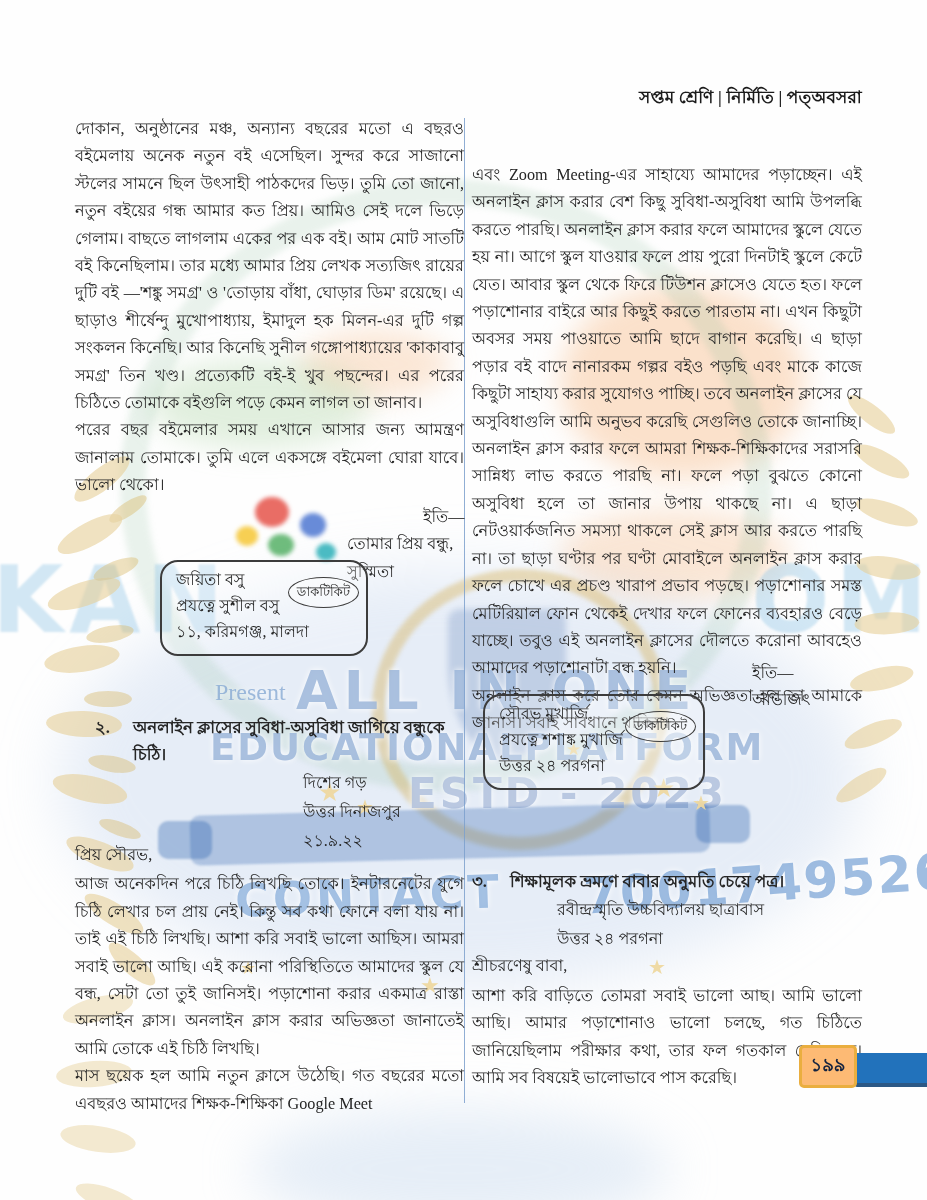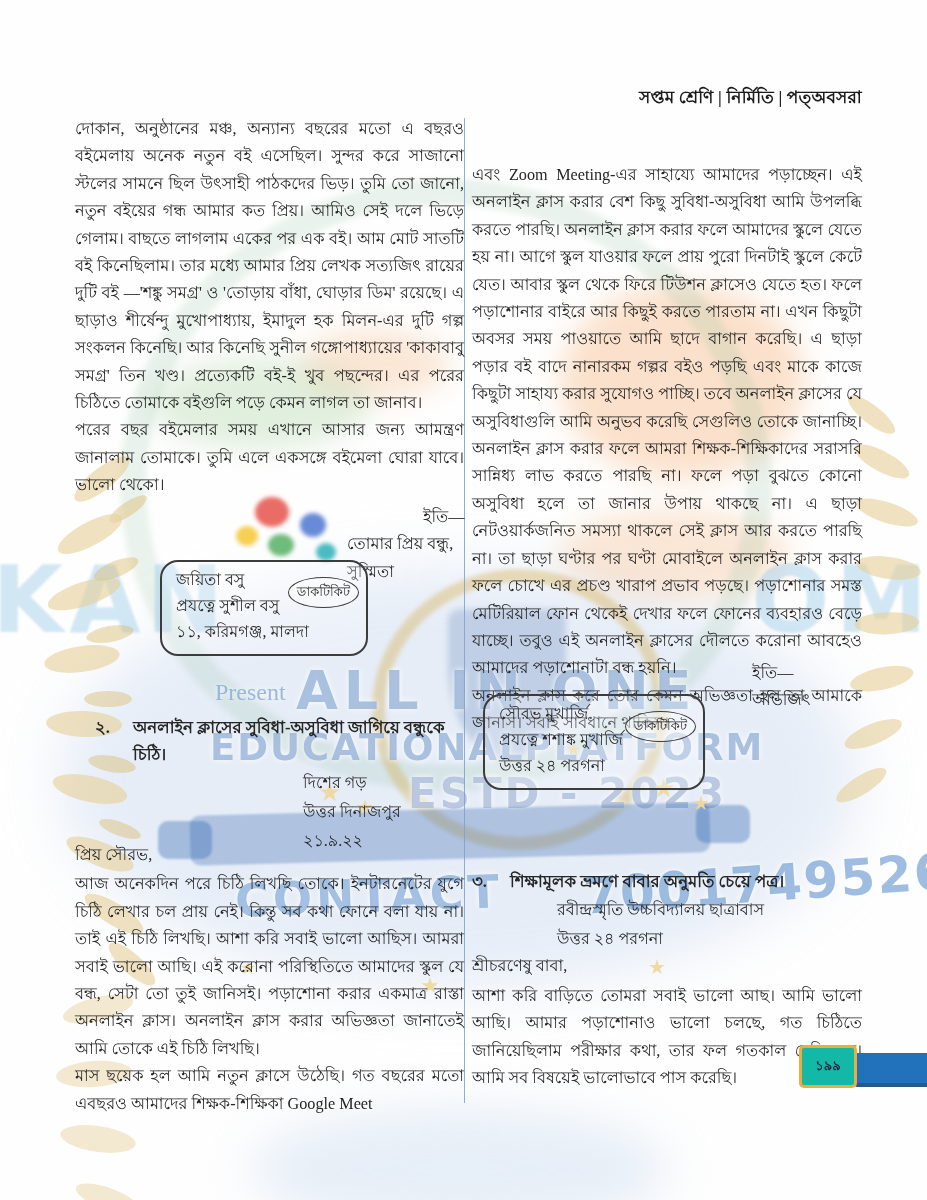--- a/index.html
+++ b/index.html
@@ -51,23 +51,23 @@
   #divider{
     position:absolute;left:464px;top:118px;height:985px;width:0;
     border-left:1.4px solid rgba(125,160,205,0.85);
   }
   
   #page-bar{
     position:absolute;right:0;top:1053px;width:72px;height:30px;background:#2272bb;
     border-radius:2px 0 0 2px;box-shadow:0 4px 0 rgba(21,70,120,0.9);
   }
   #page-box{
-    position:absolute;left:799px;top:1045px;width:52px;height:37px;background:#14b8a6;
+    position:absolute;left:799px;top:1045px;width:52px;height:37px;background:#fdba74;
     border:3.5px solid #eaae3f;border-radius:5px;display:flex;align-items:center;justify-content:center;
-    font-size:13px;font-weight:700;color:#14233f;z-index:2;
+    font-size:18px;font-weight:700;color:#14233f;z-index:2;
   }
   .leaves{position:absolute;opacity:.6;}
 </style>
 </head>
 <body>
 
 <div id="wm">
   <div class="blob" style="left:60px;top:540px;width:800px;height:420px;background:rgba(175,200,232,0.30);filter:blur(30px);"></div>
   <div class="blob" style="left:250px;top:1080px;width:420px;height:120px;background:rgba(185,208,235,0.35);filter:blur(25px);"></div>
   <div class="blob" style="left:560px;top:255px;width:245px;height:195px;background:rgba(246,178,122,0.38);"></div>

